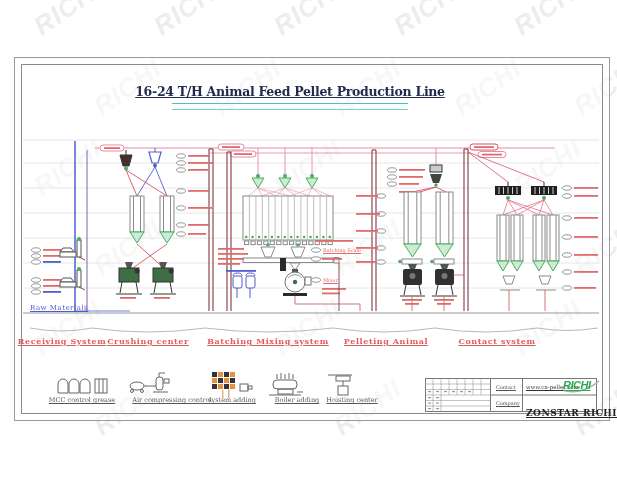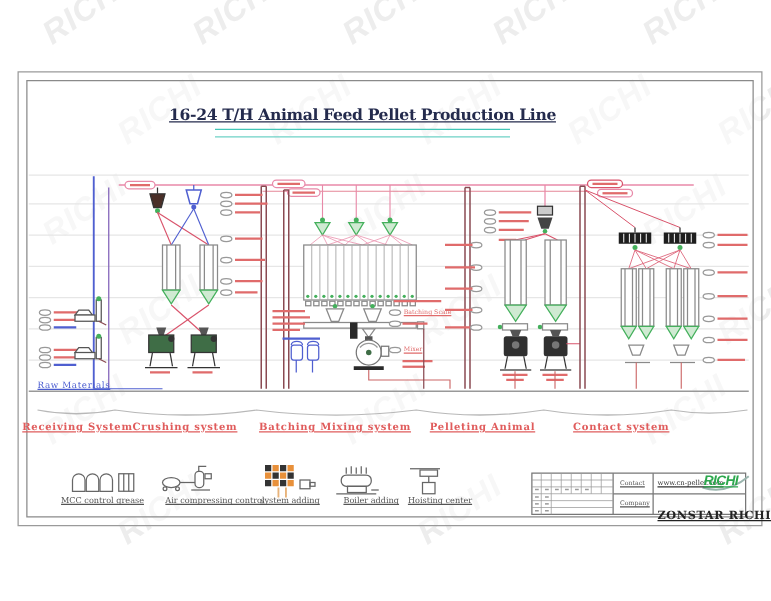--- a/index.html
+++ b/index.html
@@ -618,21 +618,21 @@
       <path d="M562,390 Q581,396 599,381" stroke="#9ab5ae" stroke-width="1.6"></path>
     </g>
   </svg>
 
   <div class="txt main-title">16-24 T/H Animal Feed Pellet Production Line</div>
   <div class="title-underline"></div>
 
   <div class="txt raw-materials">Raw Materials</div>
 
   <div class="txt section-label" style="left:62px">Receiving System</div>
-  <div class="txt section-label" style="left:148px">Crushing system</div>
+  <div class="txt section-label" style="left:148px">Crushing center</div>
   <div class="txt section-label" style="left:268px">Batching Mixing system</div>
   <div class="txt section-label" style="left:386px">Pelleting Animal</div>
   <div class="txt section-label" style="left:497px">Contact system</div>
 
   <div class="txt equip-label" style="left:323px;top:247px">Batching Scale</div>
   <div class="txt equip-label" style="left:323px;top:277px">Mixer</div>
 
   <div class="txt legend-label" style="left:82px">MCC control grease</div>
   <div class="txt legend-label" style="left:172px">Air compressing control</div>
   <div class="txt legend-label" style="left:232px">system adding</div>

